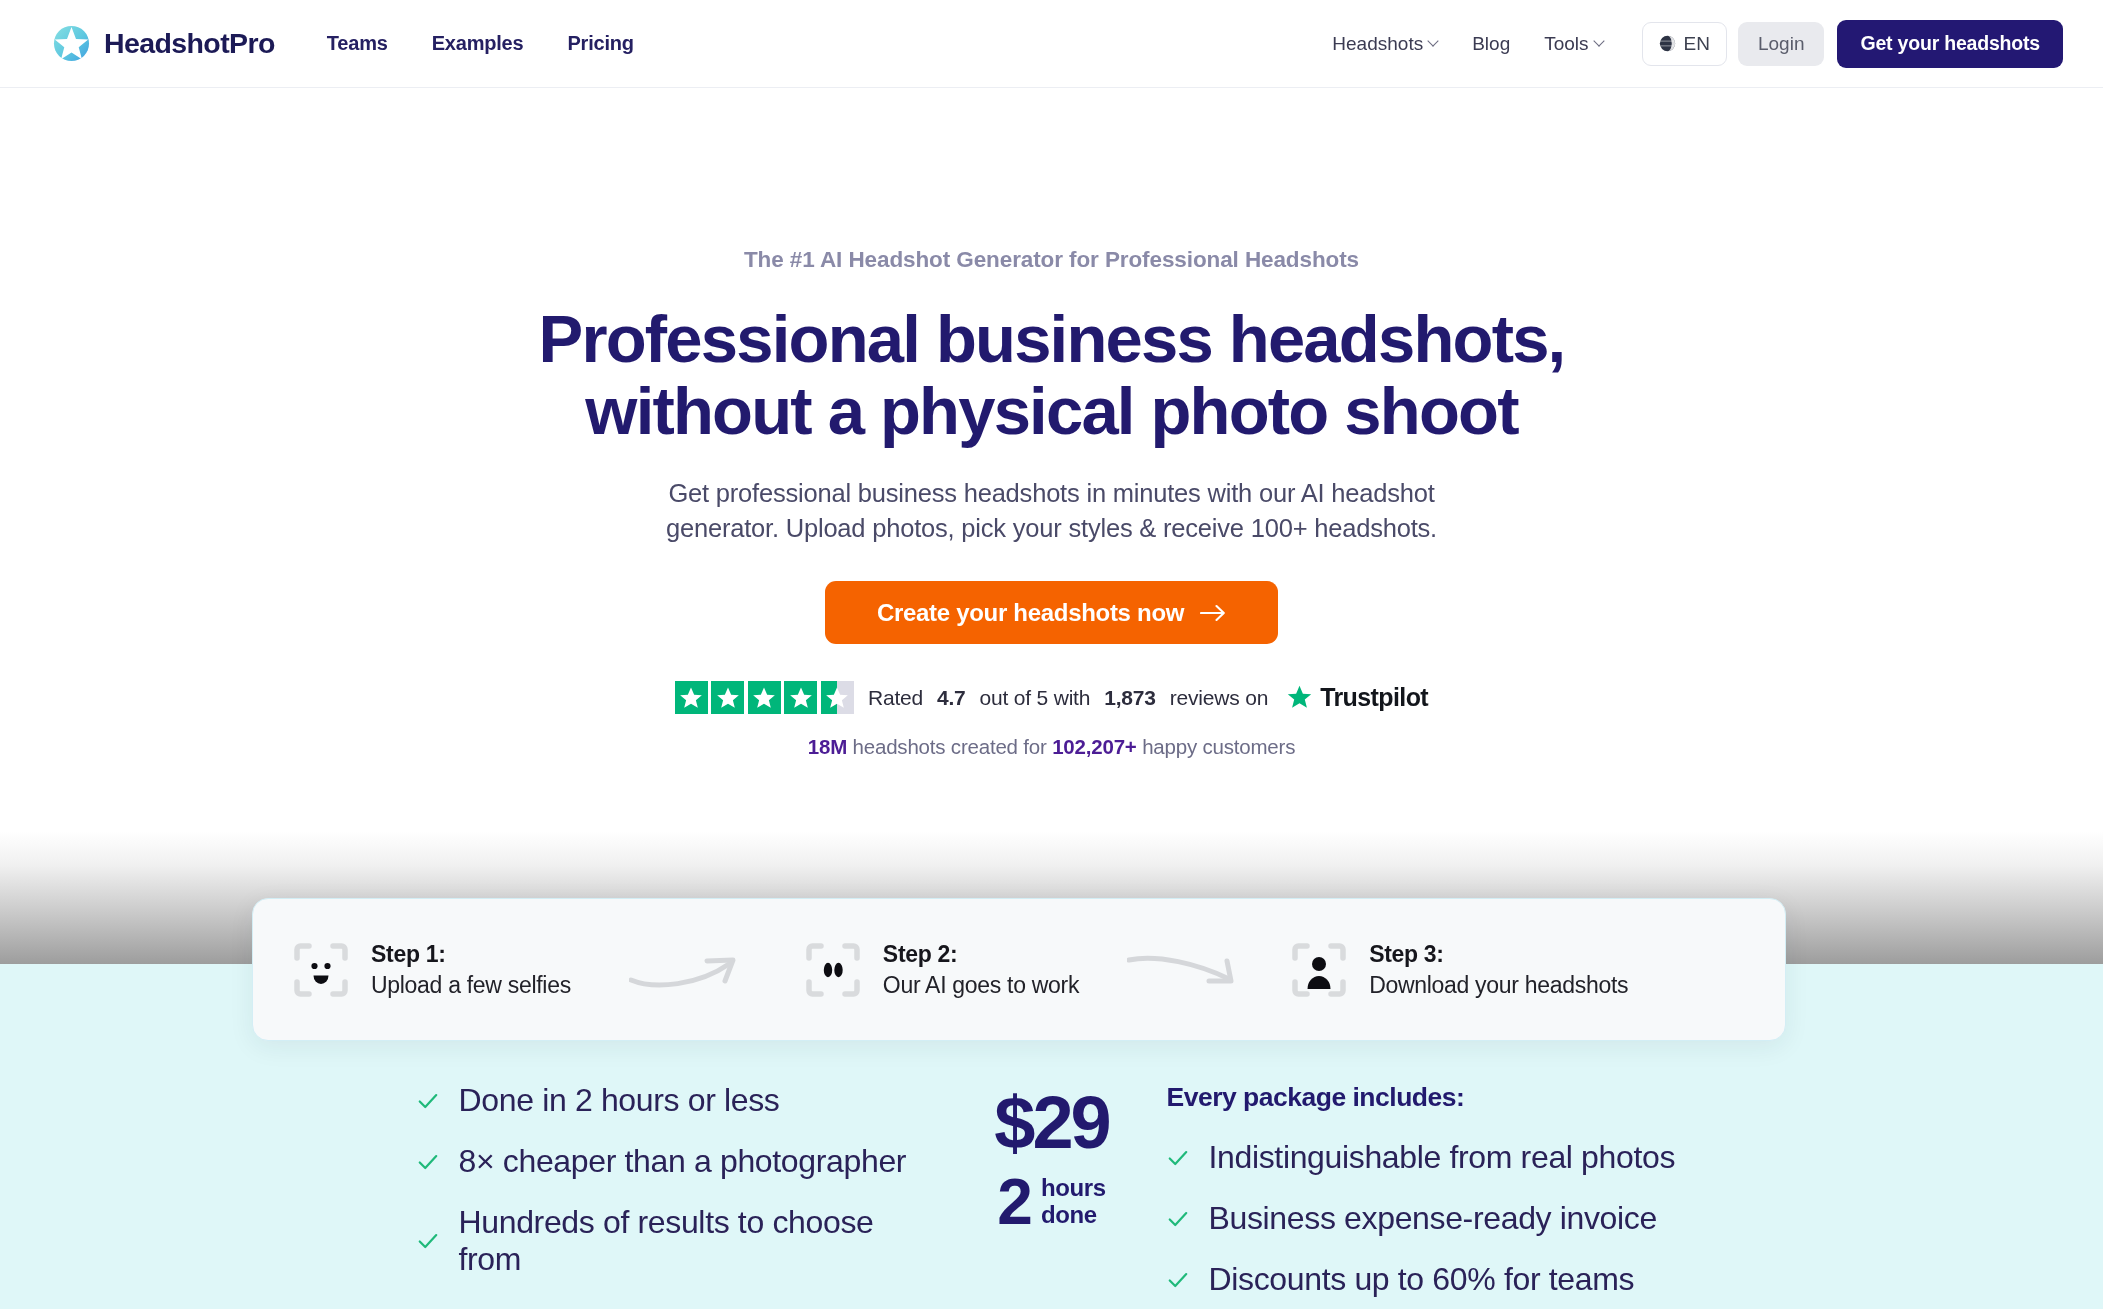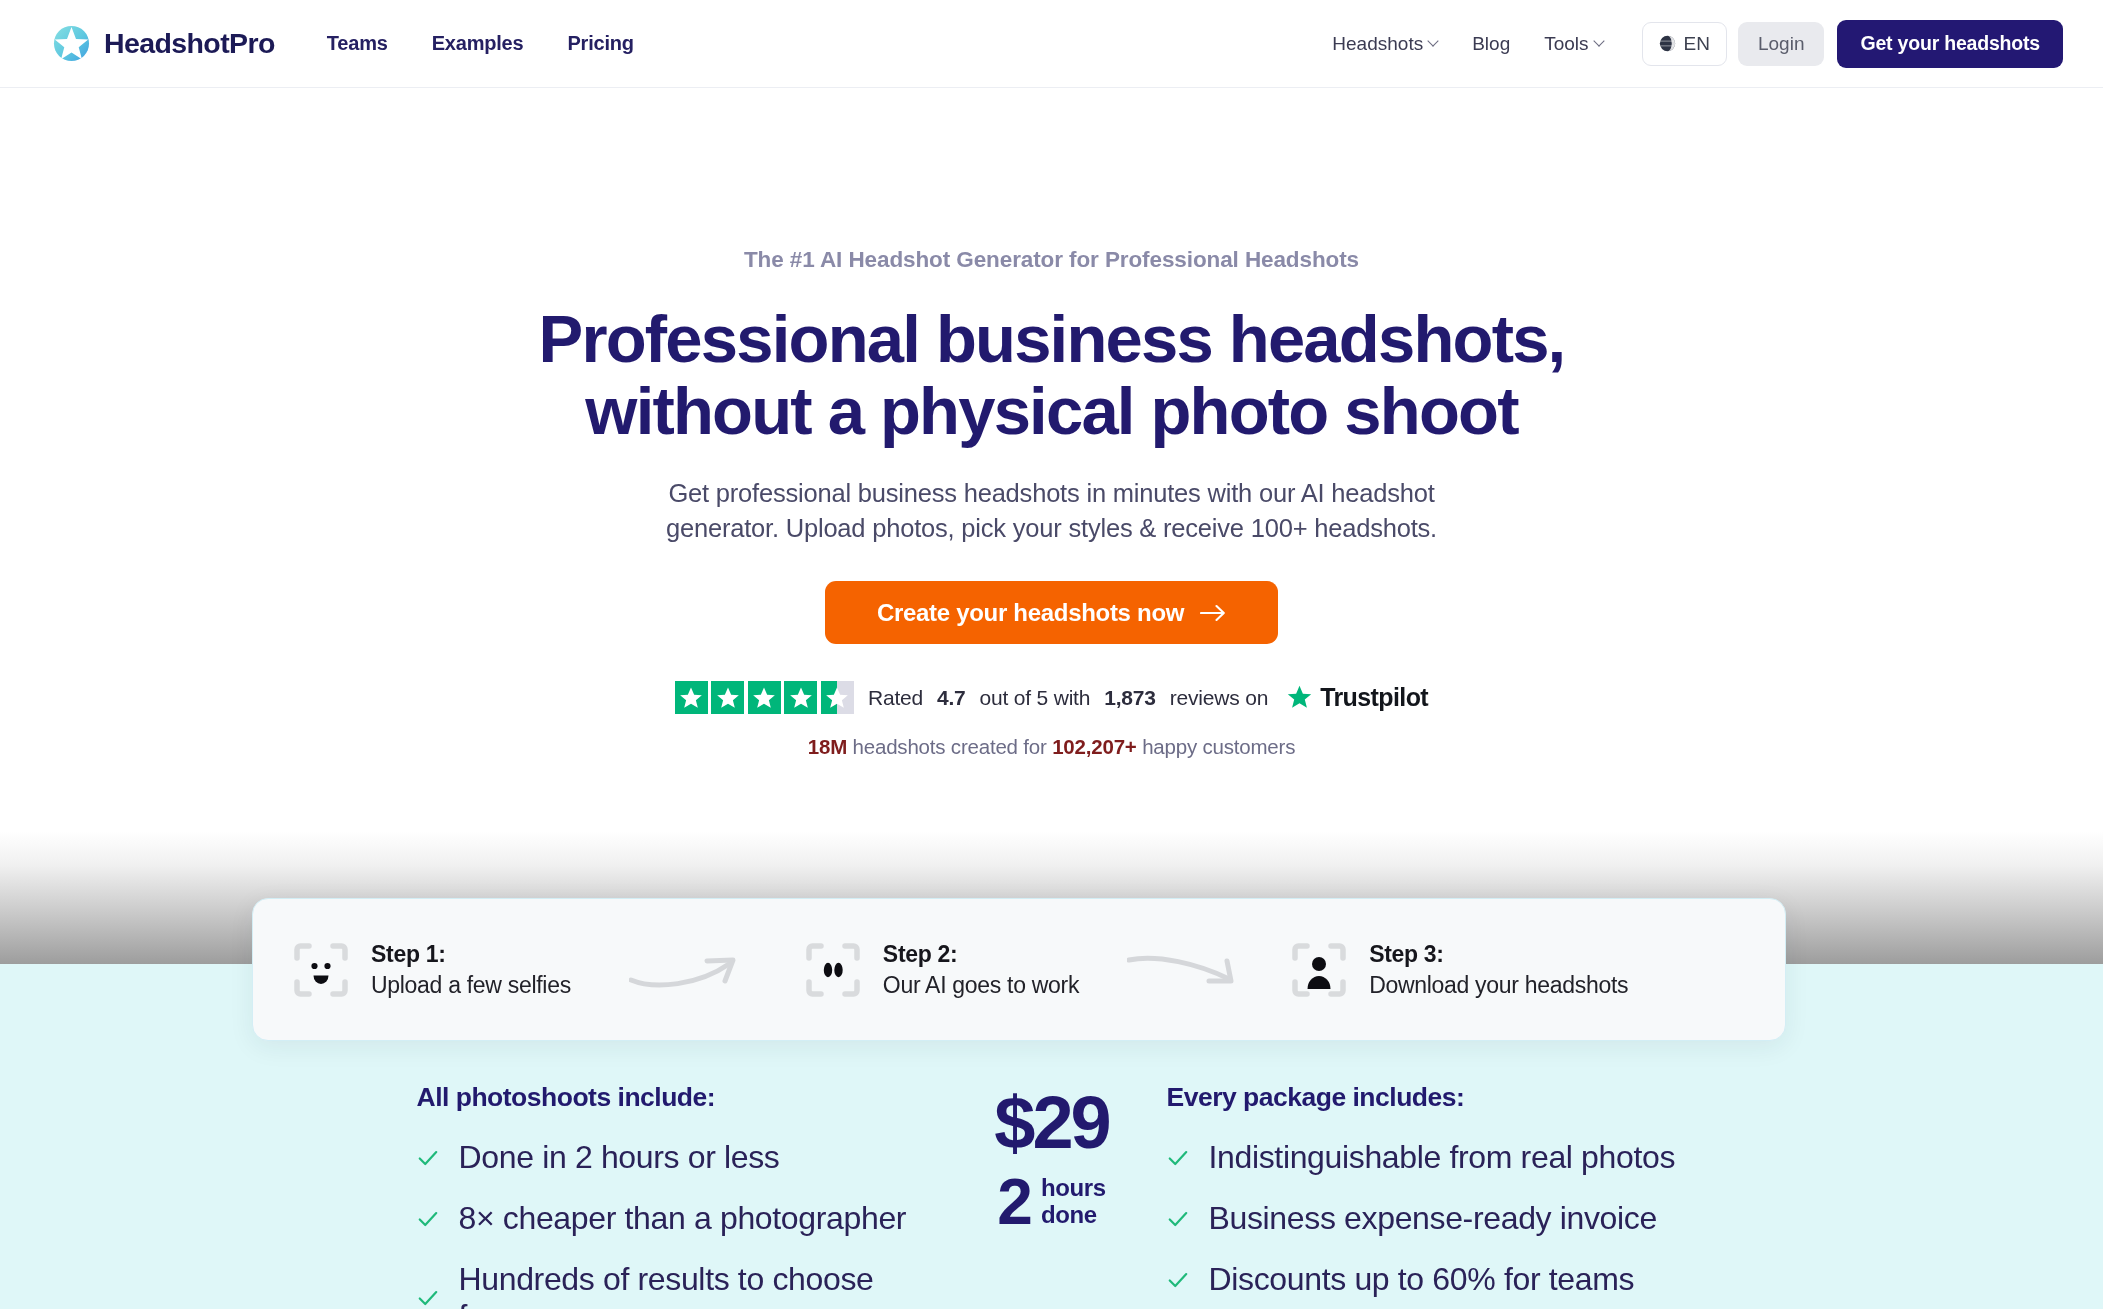--- a/index.html
+++ b/index.html
@@ -111,21 +111,21 @@
   .star-box.half { background: linear-gradient(90deg,#00b67a 0 50%, #dcdce6 50% 100%); }
   .star-box svg { width: 26px; height: 26px; display: block; }
   .rating b { font-weight: 700; }
   .tp { display: inline-flex; align-items: center; gap: 7px; margin-left: 4px; }
   .tp-name { font-size: 25px; font-weight: 700; color: #13161c; letter-spacing: -0.6px; }
 
   .stats {
     margin-top: 21px;
     font-size: 20.5px; color: #6c6c87; letter-spacing: -0.2px;
   }
-  .stats b { color: #7f1d1d; font-weight: 700; }
+  .stats b { color: #4c1d95; font-weight: 700; }
 
   
   .press {
     margin-top: 21px;
     display: flex; align-items: center; justify-content: center; gap: 76px;
     filter: grayscale(1);
   }
   .press > div { display: flex; align-items: center; justify-content: center; }
   .cnn-txt {
     font-family: "Liberation Serif", serif; font-size: 35px; font-weight: 700;
@@ -406,21 +406,20 @@
       <div>
         <div class="step-t1">Step 3:</div>
         <div class="step-t2">Download your headshots</div>
       </div>
     </div>
   </div>
 
   <div class="features">
 
     <div class="col">
-      <div class="col-h">All photoshoots include:</div>
       <div class="f-item">
         <svg class="check" viewBox="0 0 24 24">
             <path d="M3 12.5 L9 18.5 L21 5.5" fill="none" stroke="#1fb97a" stroke-width="2.4" stroke-linecap="round" stroke-linejoin="round"></path>
           </svg>
         <span>Done in 2 hours or less</span>
       </div>
       <div class="f-item">
         <svg class="check" viewBox="0 0 24 24">
             <path d="M3 12.5 L9 18.5 L21 5.5" fill="none" stroke="#1fb97a" stroke-width="2.4" stroke-linecap="round" stroke-linejoin="round"></path>
           </svg>

